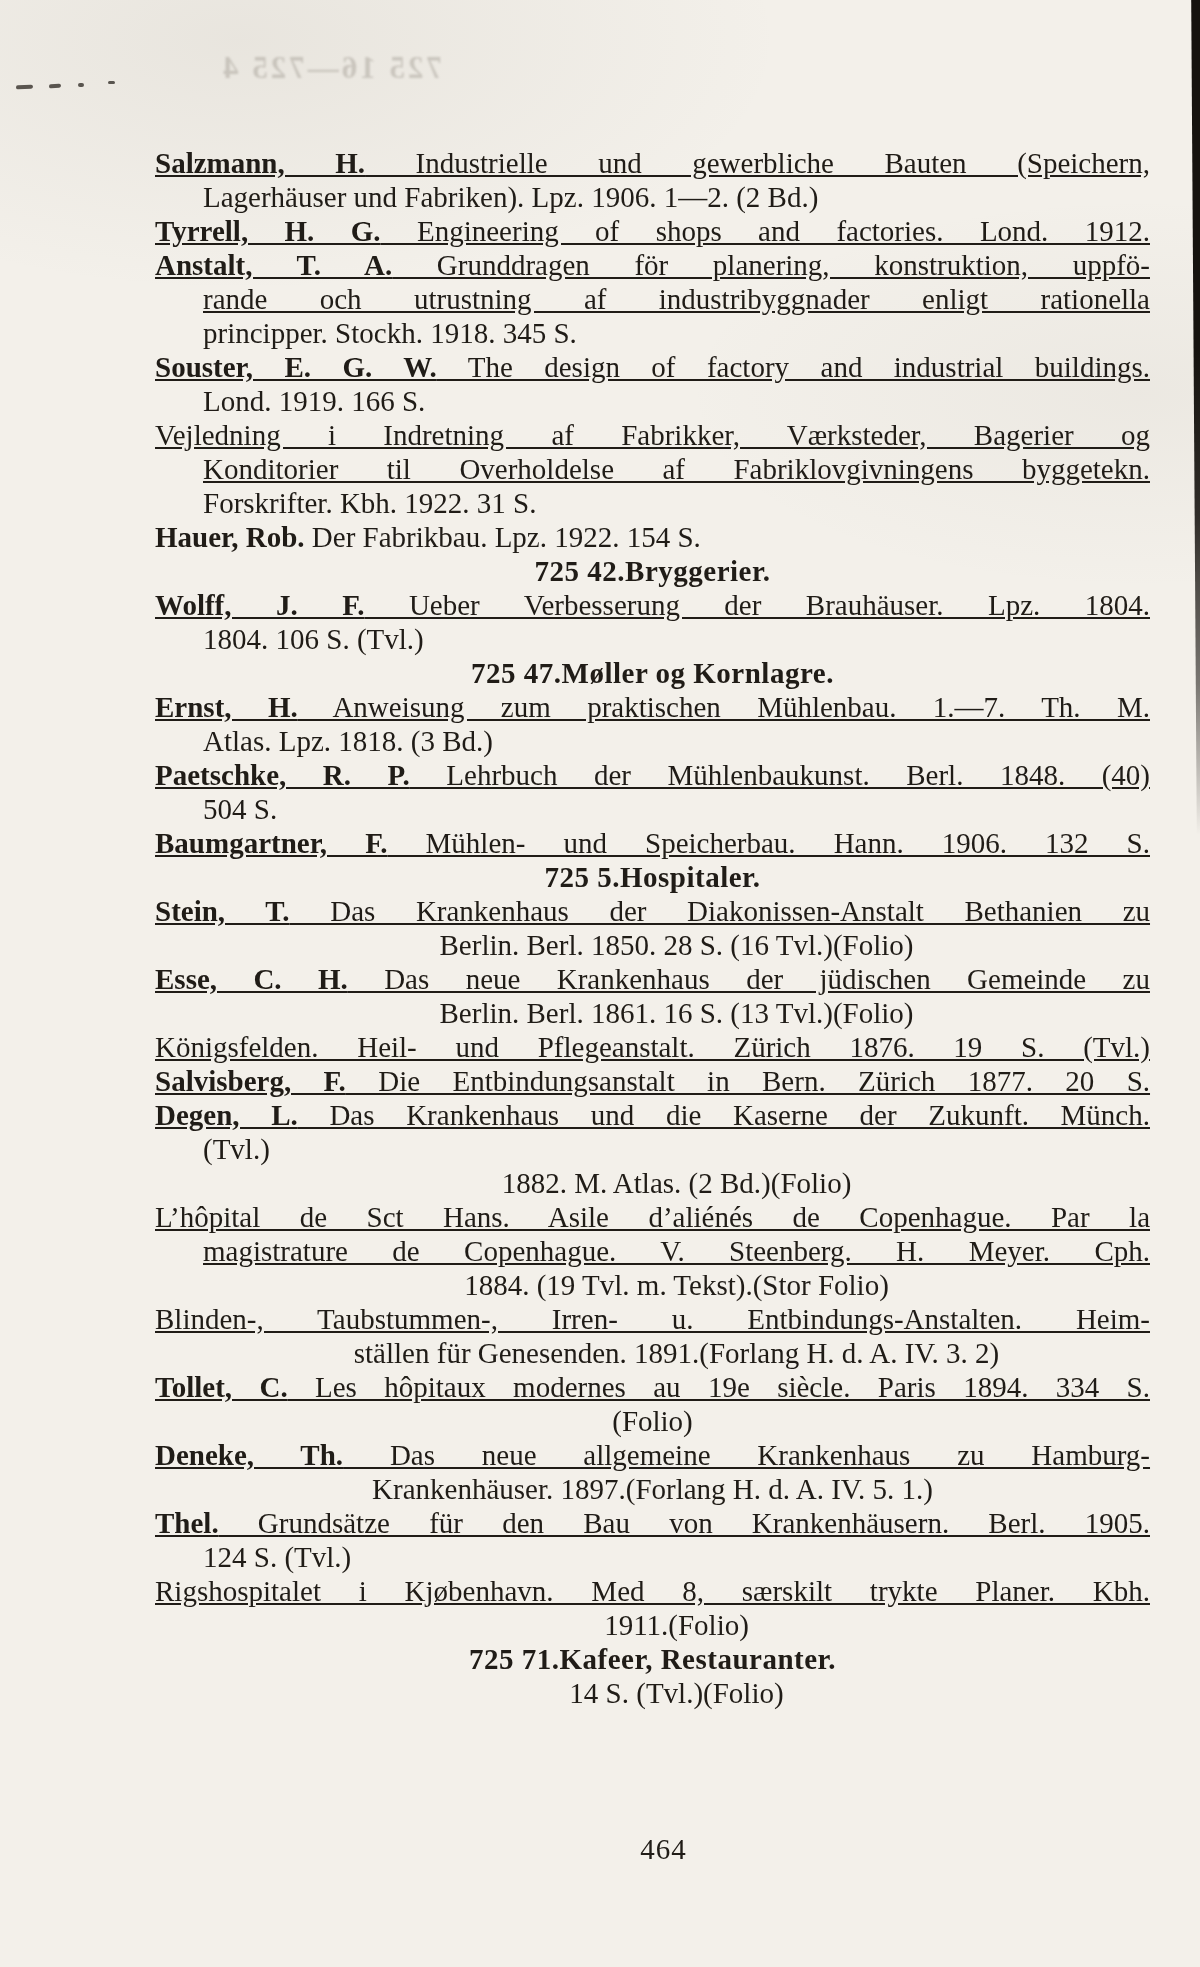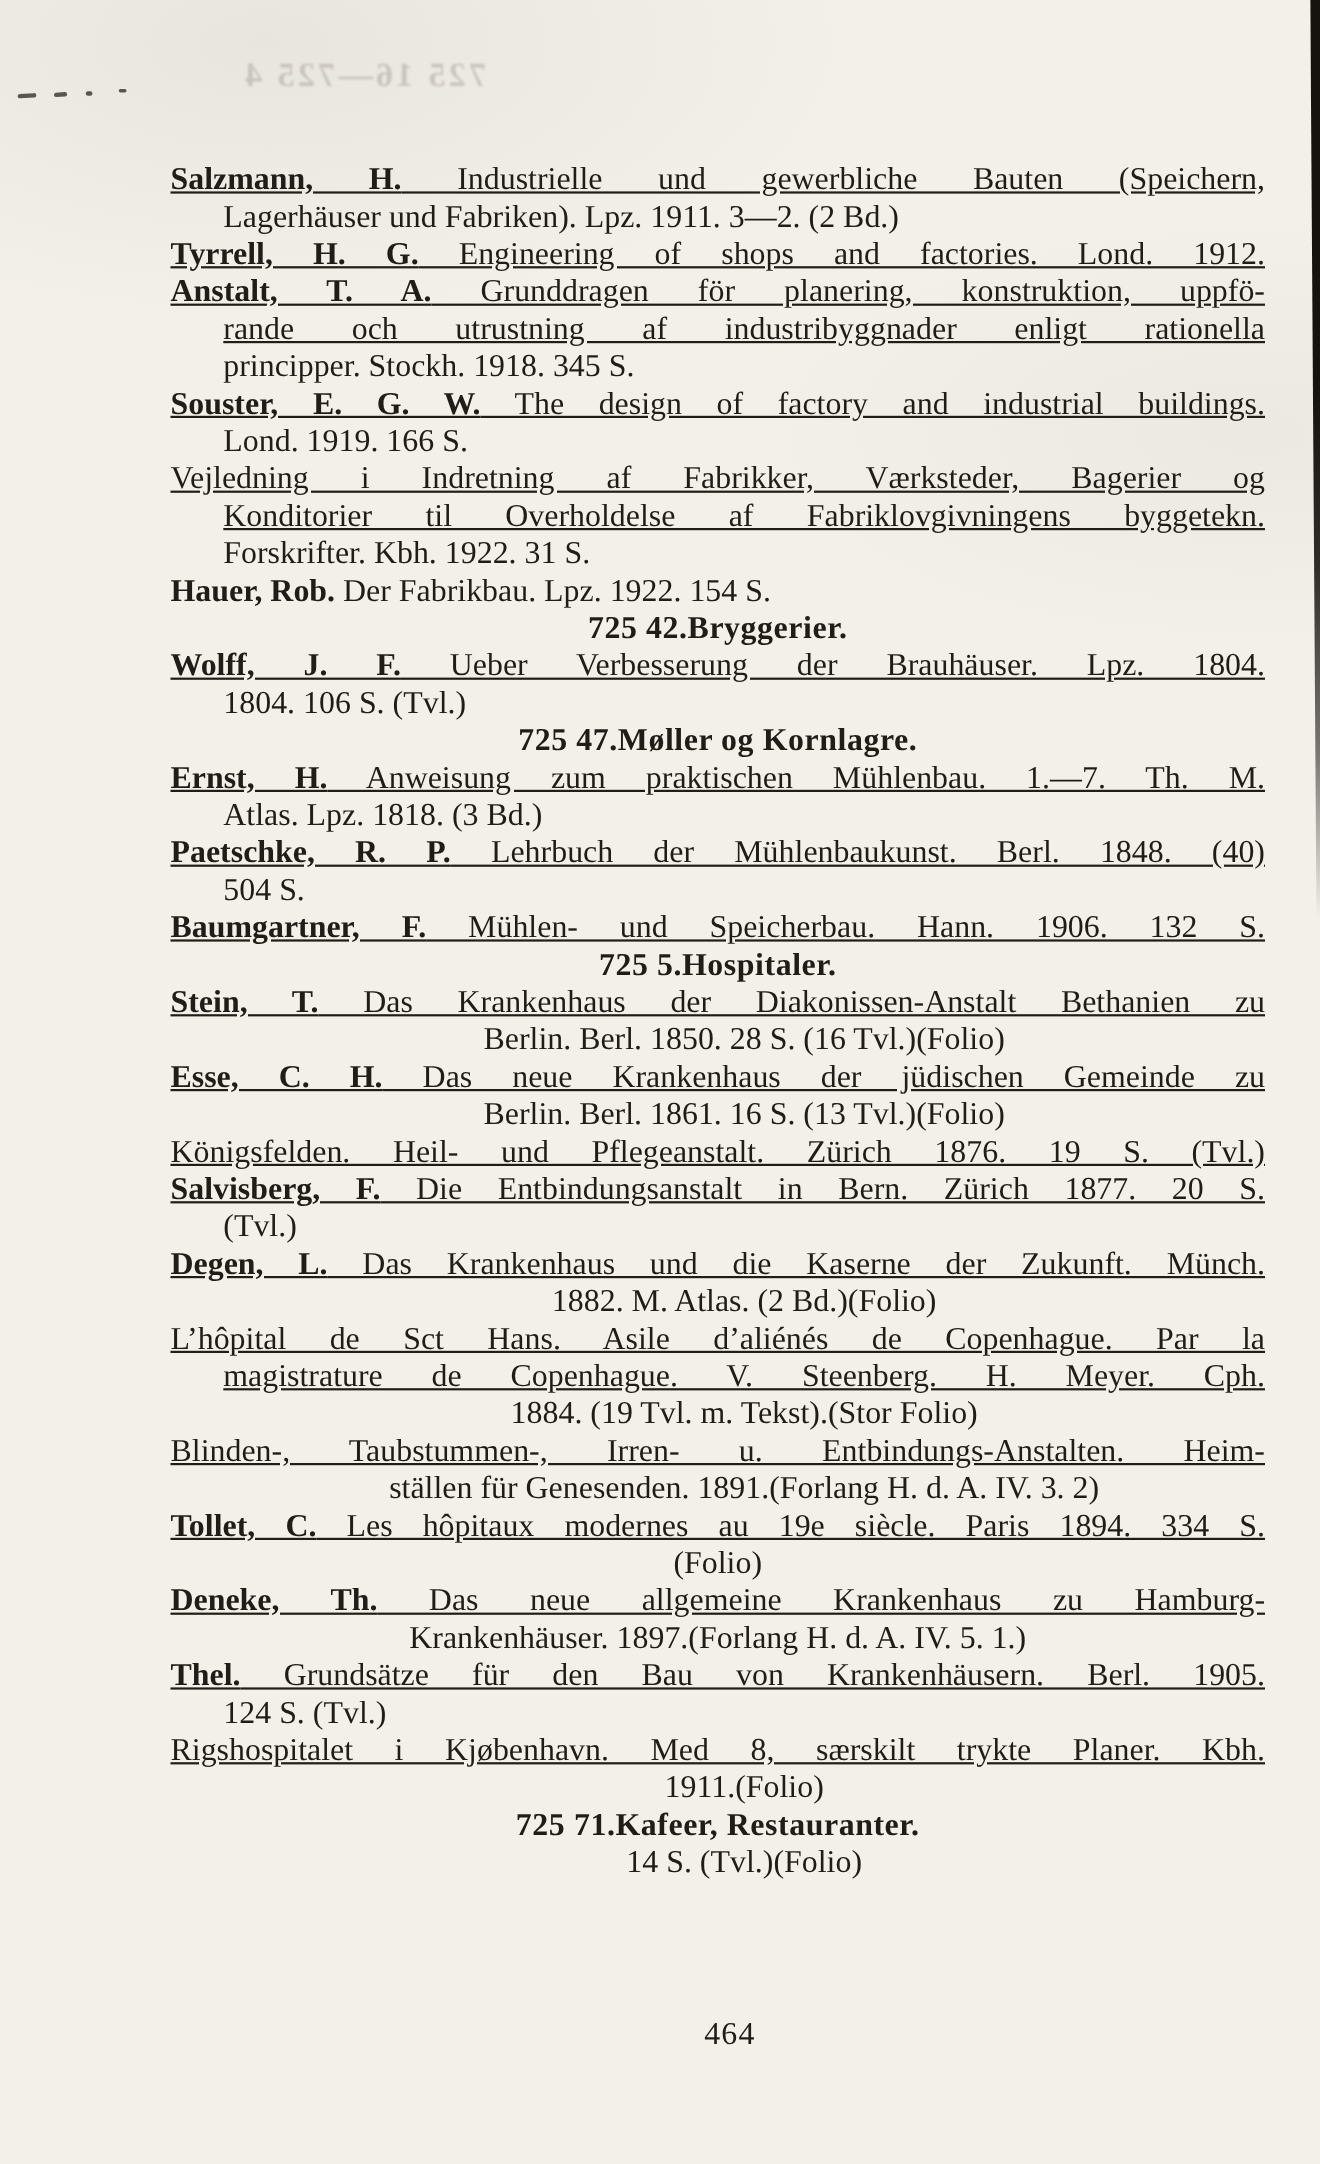--- a/index.html
+++ b/index.html
@@ -64,21 +64,21 @@
   <span class="d1"></span>
   <span class="d2"></span>
   <span class="d3"></span>
   <span class="d4"></span>
 </div>
 
 <div class="edge-bar"></div>
 
 <main class="text-block" id="lines">
     <div class="line just"><span><span class="seg b">Salzmann, H.</span><span class="seg"> Industrielle und gewerbliche Bauten (Speichern,</span></span></div>
-    <div class="line ind"><span><span class="seg">Lagerhäuser und Fabriken). Lpz. 1911. 3—2. (2 Bd.)</span></span></div>
+    <div class="line ind"><span><span class="seg">Lagerhäuser und Fabriken). Lpz. 1906. 1—2. (2 Bd.)</span></span></div>
     <div class="line just"><span><span class="seg b">Tyrrell, H. G.</span><span class="seg"> Engineering of shops and factories. Lond. 1912.</span></span></div>
     <div class="line just"><span><span class="seg b">Anstalt, T. A.</span><span class="seg"> Grunddragen för planering, konstruktion, uppfö-</span></span></div>
     <div class="line ind just"><span><span class="seg">rande och utrustning af industribyggnader enligt rationella</span></span></div>
     <div class="line ind"><span><span class="seg">principper. Stockh. 1918. 345 S.</span></span></div>
     <div class="line just"><span><span class="seg b">Souster, E. G. W.</span><span class="seg"> The design of factory and industrial buildings.</span></span></div>
     <div class="line ind"><span><span class="seg">Lond. 1919. 166 S.</span></span></div>
     <div class="line just"><span><span class="seg">Vejledning i Indretning af Fabrikker, Værksteder, Bagerier og</span></span></div>
     <div class="line ind just"><span><span class="seg">Konditorier til Overholdelse af Fabriklovgivningens byggetekn.</span></span></div>
     <div class="line ind"><span><span class="seg">Forskrifter. Kbh. 1922. 31 S.</span></span></div>
     <div class="line"><span><span class="seg b">Hauer, Rob.</span><span class="seg"> Der Fabrikbau. Lpz. 1922. 154 S.</span></span></div>
@@ -106,22 +106,22 @@
       <span><span class="seg">Berlin. Berl. 1850. 28 S. (16 Tvl.)</span></span>
       <span><span class="seg">(Folio)</span></span>
     </div>
     <div class="line just"><span><span class="seg b">Esse, C. H.</span><span class="seg"> Das neue Krankenhaus der jüdischen Gemeinde zu</span></span></div>
     <div class="line ind split">
       <span><span class="seg">Berlin. Berl. 1861. 16 S. (13 Tvl.)</span></span>
       <span><span class="seg">(Folio)</span></span>
     </div>
     <div class="line just"><span><span class="seg">Königsfelden. Heil- und Pflegeanstalt. Zürich 1876. 19 S. (Tvl.)</span></span></div>
     <div class="line just"><span><span class="seg b">Salvisberg, F.</span><span class="seg"> Die Entbindungsanstalt in Bern. Zürich 1877. 20 S.</span></span></div>
+    <div class="line just"><span><span class="seg b">Degen, L.</span><span class="seg"> Das Krankenhaus und die Kaserne der Zukunft. Münch.</span></span></div>
     <div class="line ind"><span><span class="seg">(Tvl.)</span></span></div>
-    <div class="line just"><span><span class="seg b">Degen, L.</span><span class="seg"> Das Krankenhaus und die Kaserne der Zukunft. Münch.</span></span></div>
     <div class="line ind split">
       <span><span class="seg">1882. M. Atlas. (2 Bd.)</span></span>
       <span><span class="seg">(Folio)</span></span>
     </div>
     <div class="line just"><span><span class="seg">L’hôpital de Sct Hans. Asile d’aliénés de Copenhague. Par la</span></span></div>
     <div class="line ind just"><span><span class="seg">magistrature de Copenhague. V. Steenberg. H. Meyer. Cph.</span></span></div>
     <div class="line ind split">
       <span><span class="seg">1884. (19 Tvl. m. Tekst).</span></span>
       <span><span class="seg">(Stor Folio)</span></span>
     </div>

